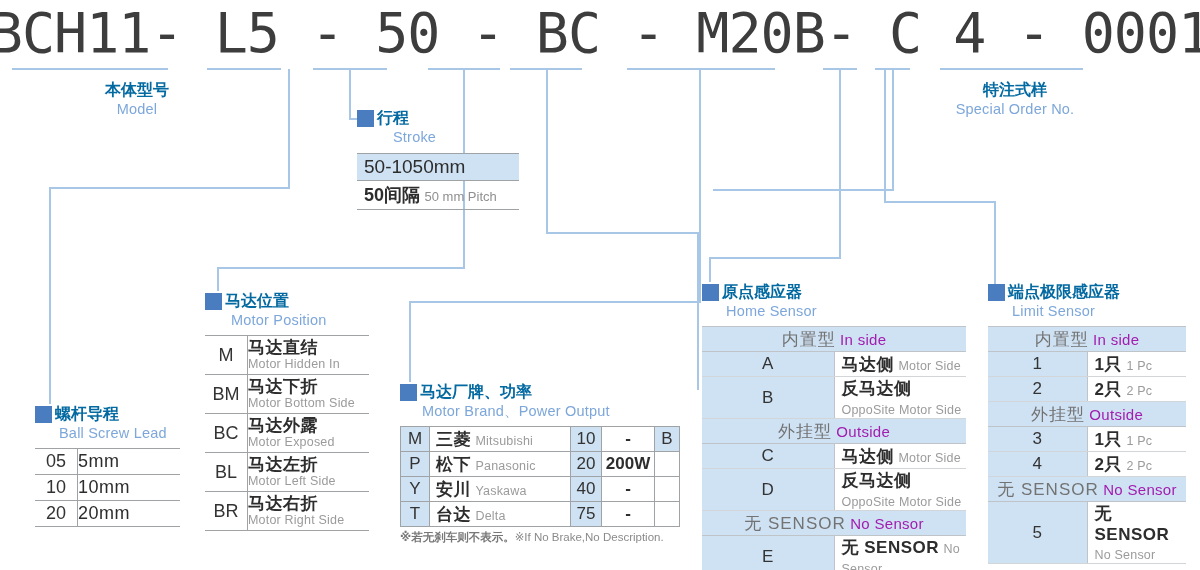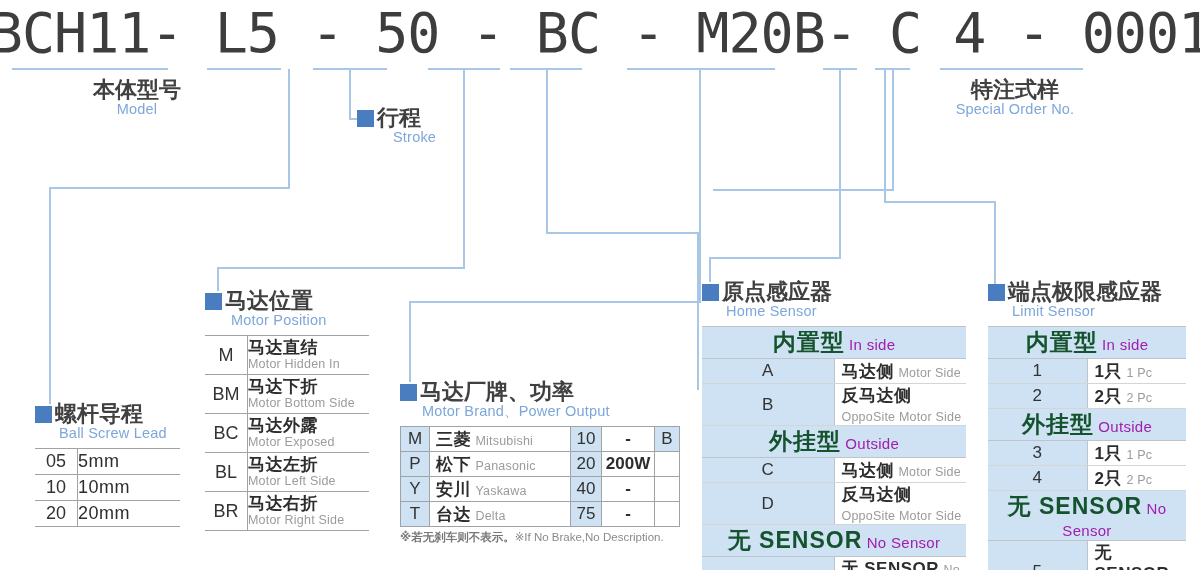--- a/index.html
+++ b/index.html
@@ -29,21 +29,21 @@
   }
 
   
   .sect{position:absolute;}
   .sect-head{display:flex;align-items:flex-start;}
   .bullet{
     width:17px;height:17px;background:#4a7cc0;flex:none;margin-top:4px;margin-right:3px;
   }
   .titles{display:block;}
   .t-cn{
-    font-size:22px;font-weight:700;color:#404040;line-height:23px;white-space:nowrap;
+    font-size:16px;font-weight:700;color:#0369a1;line-height:23px;white-space:nowrap;
   }
   .t-en{
     font-size:14.5px;font-weight:400;color:#7da7da;line-height:17px;white-space:nowrap;
     letter-spacing:.2px;
   }
   .t-en.ctr,.t-cn.ctr{text-align:center;}
 
   
   table.spec{border-collapse:collapse;table-layout:fixed;}
   table.spec td{
@@ -77,21 +77,21 @@
   .s-cn{font-size:18px;color:#2d2d2d;font-weight:700;}
   .s-en{font-size:13px;color:#8f8f8f;}
 
   
   table.sensor{border-collapse:collapse;table-layout:fixed;}
   table.sensor td{padding:0;vertical-align:middle;}
   table.sensor tr.grp td{
     background:#cfe2f3;text-align:center;
     border-top:1px solid #bfc4c8;border-bottom:1px solid #bfc4c8;
   }
-  table.sensor tr.grp .g-cn{font-size:23px;font-weight:700;color:#14532d;letter-spacing:1px;}
+  table.sensor tr.grp .g-cn{font-size:17px;font-weight:400;color:#737373;letter-spacing:1px;}
   table.sensor tr.grp .g-en{font-size:15px;color:#a21caf;letter-spacing:.3px;}
   table.sensor td.s-code{
     background:#cfe2f3;text-align:center;font-size:17px;color:#333;
     border-right:1px solid #bfc4c8;border-bottom:1px solid #d3d6d8;
   }
   table.sensor td.s-val{
     border-bottom:1px solid #d3d6d8;padding-left:7px;background:#fff;
   }
   table.sensor td.s-val .cn{font-size:17px;}
   table.sensor td.s-val .en{font-size:12.5px;}
@@ -165,20 +165,33 @@
   </div>
 
   <div class="sect" style="left:357px;top:106px;">
     <div class="sect-head">
       <div class="bullet"></div>
       <div class="titles">
         <div class="t-cn">行程</div>
         <div class="t-en" style="padding-left:16px;">Stroke</div>
       </div>
     </div>
+    <table id="stroke-table" style="margin-top:7px;width:162px;">
+      <tbody>
+          <tr class="hl">
+        <td><span class="s-main">50-1050mm</span></td>
+      </tr>
+      <tr>
+        <td>
+          <span class="s-cn">50间隔</span>
+          <span class="s-en">50 mm Pitch</span>
+        </td>
+      </tr>
+    </tbody>
+      </table>
   </div>
 
   <div class="sect" style="left:35px;top:402px;">
     <div class="sect-head">
       <div class="bullet"></div>
       <div class="titles">
         <div class="t-cn">螺杆导程</div>
         <div class="t-en" style="padding-left:4px;">Ball Screw Lead</div>
       </div>
     </div>

